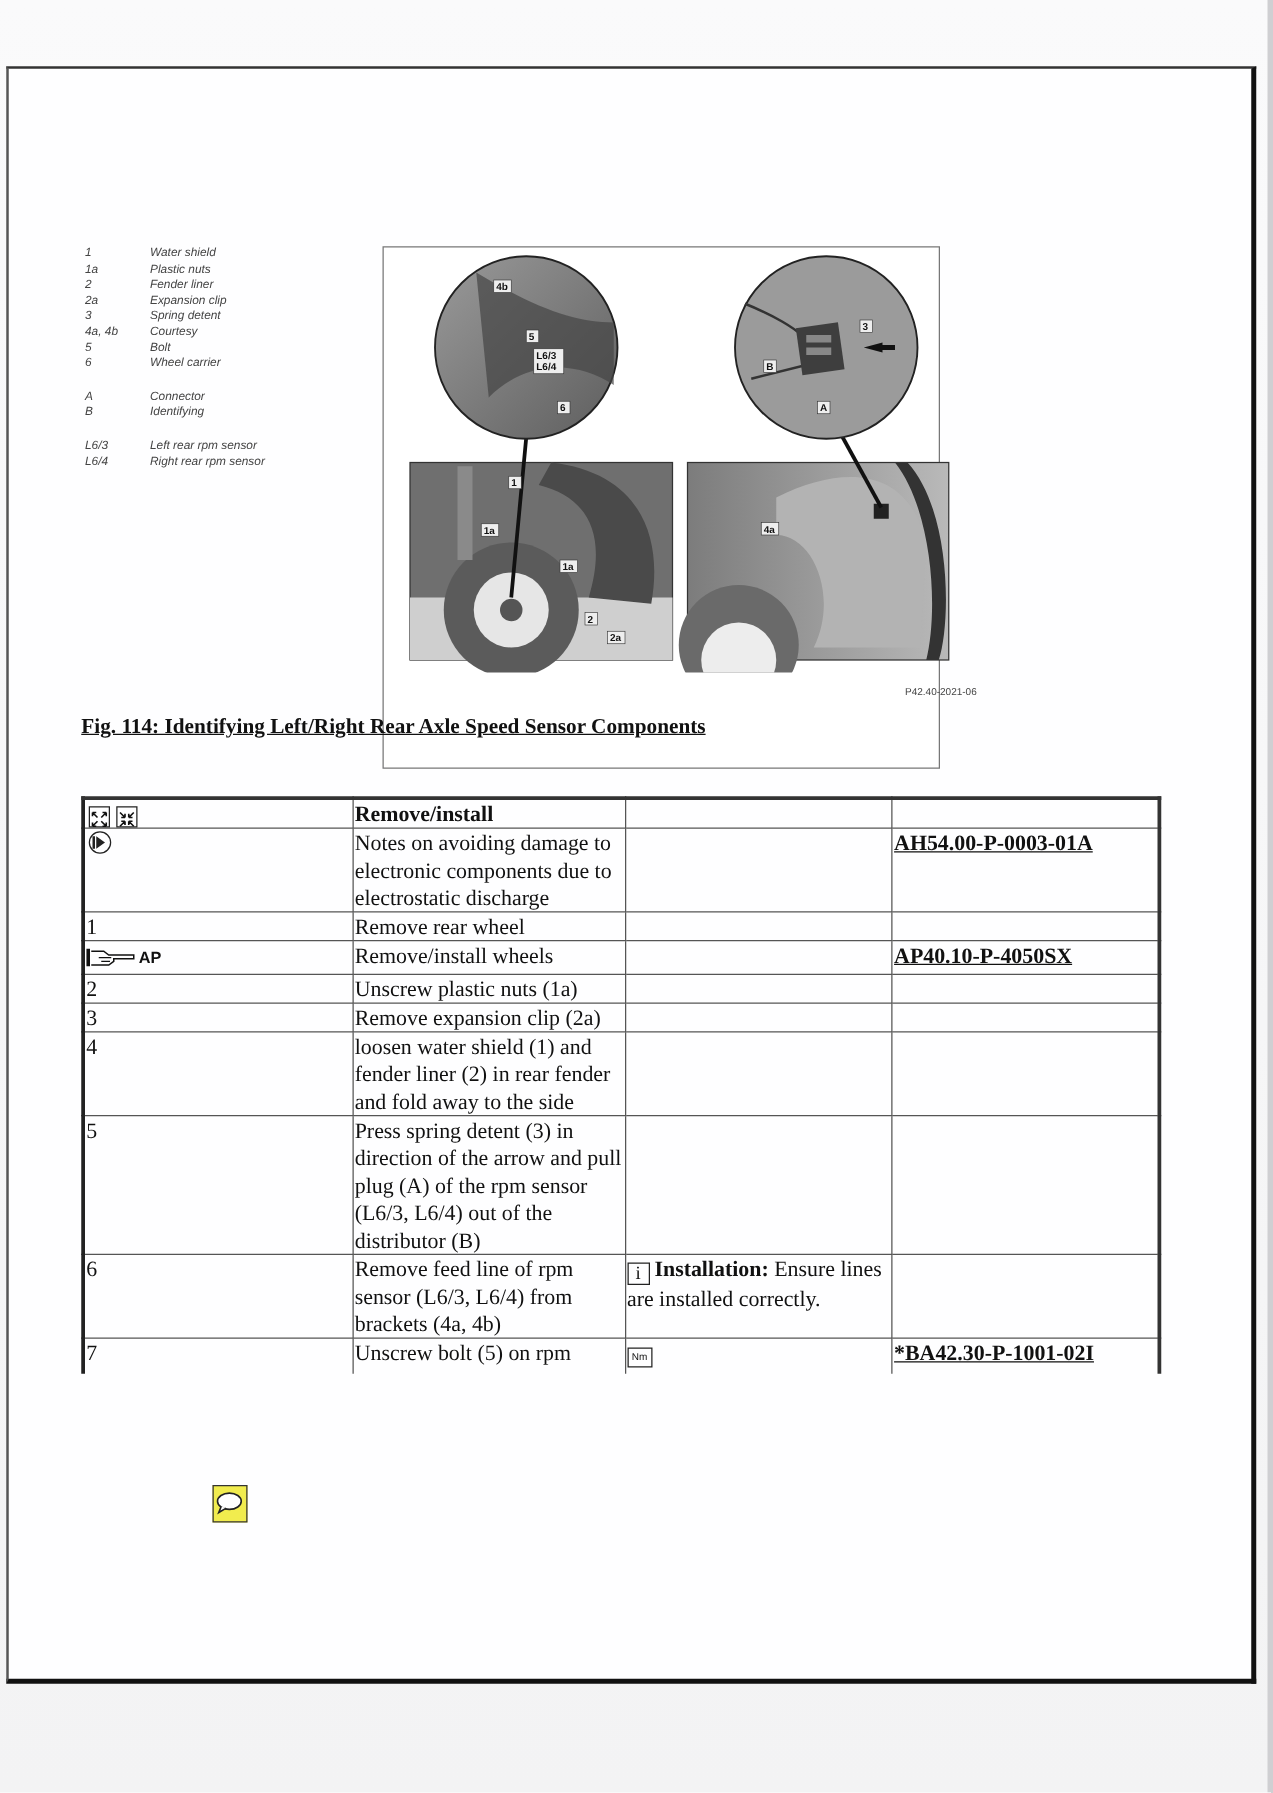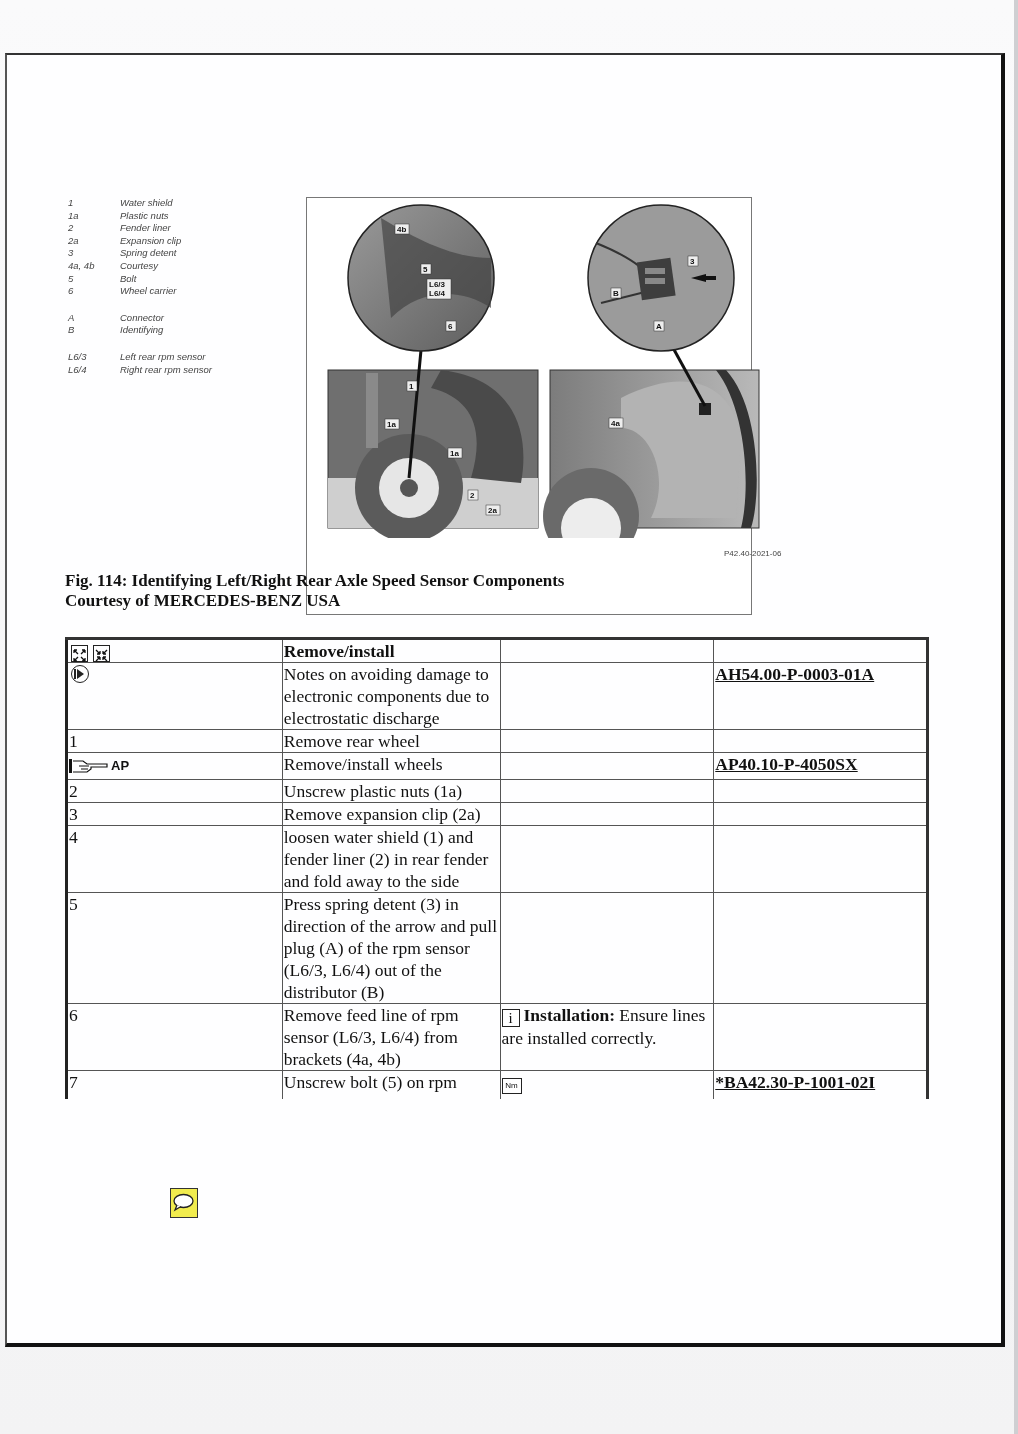--- a/index.html
+++ b/index.html
@@ -24,21 +24,21 @@
     font-style:italic; font-size:9.5px; color:#444; }
   .legend .row { display:flex; height:12.6px; line-height:12.6px; }
   .legend .gap { height:14px; }
   .legend .k { width:52px; }
   
   .figure { position:absolute; left:306px; top:197px; width:446px; height:418px;
     border:1px solid #777; background:#fff; box-sizing:border-box;padding-left:14px; }
   .fig-code { position:absolute; left:684px; top:549px; font-family:"Liberation Sans", sans-serif;
     font-size:8px; color:#444;margin-left:40px; }
   .caption { position:absolute; left:65px; top:571px; font-weight:bold; font-size:17px; line-height:20px; }
-  .caption .title { }
+  .caption .title { text-decoration:underline; }
   
   table.steps { position:absolute; left:65px; top:637px; border-collapse:collapse; width:864px;
     border-left:3px solid #222; border-right:3px solid #333; border-top:3px solid #333;
     font-size:17.5px; line-height:22px; }
   table.steps td { border:1.5px solid #555; vertical-align:top; padding:0 1px; }
   table.steps tr:last-child td { border-bottom:none; height:28px; }
   col.c1 { width:210px; } col.c2 { width:212px; } col.c3 { width:208px; } col.c4 { width:208px; }
   .ref { font-weight:bold; text-decoration:underline; }
   .hdr { font-weight:bold; }
   .icon-box { display:inline-block; width:17px; height:17px; border:1px solid #222; vertical-align:middle;
@@ -185,21 +185,20 @@
         <text x="167" y="315">2a</text>
       <rect x="288" y="220" width="14" height="10" fill="#eee" stroke="#333" stroke-width=".5"></rect>
         <text x="290" y="228">4a</text>
     </g>
   </svg>
 </div>
 <div class="fig-code">P42.40-2021-06</div>
 
 <div class="caption">
   <div class="title">Fig. 114: Identifying Left/Right Rear Axle Speed Sensor Components</div>
-  <div>Courtesy of MERCEDES-BENZ USA</div>
 </div>
 
 <table class="steps">
   <colgroup>
       <col class="c1">
       <col class="c2">
       <col class="c3">
       <col class="c4">
     </colgroup>
   <tbody>

